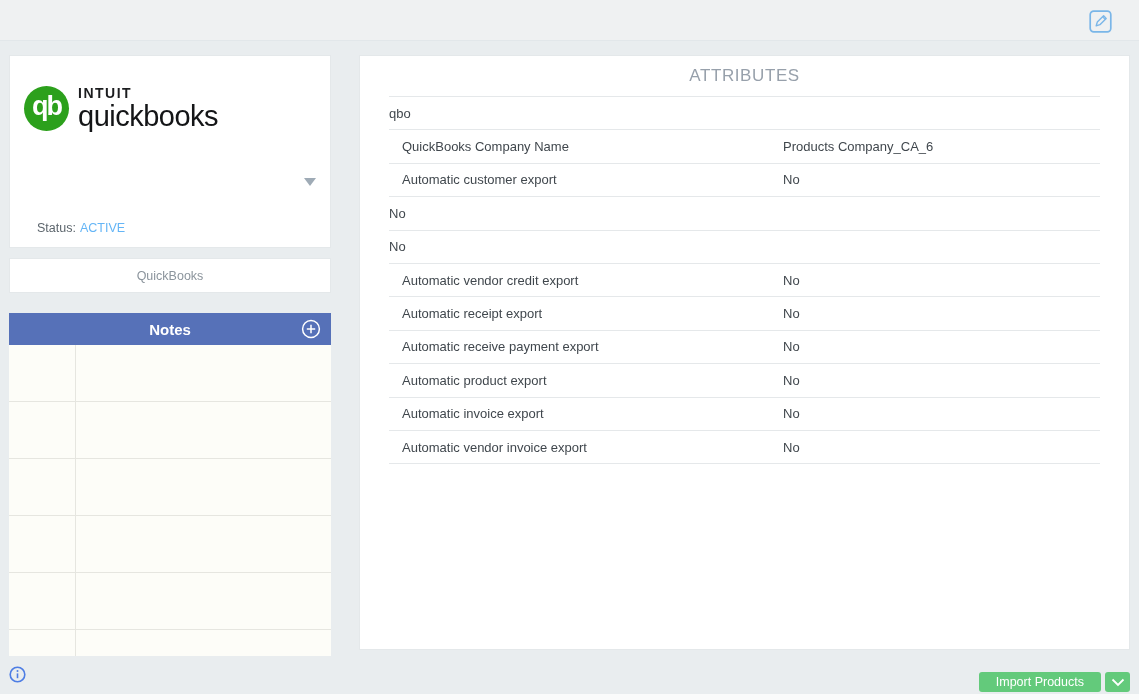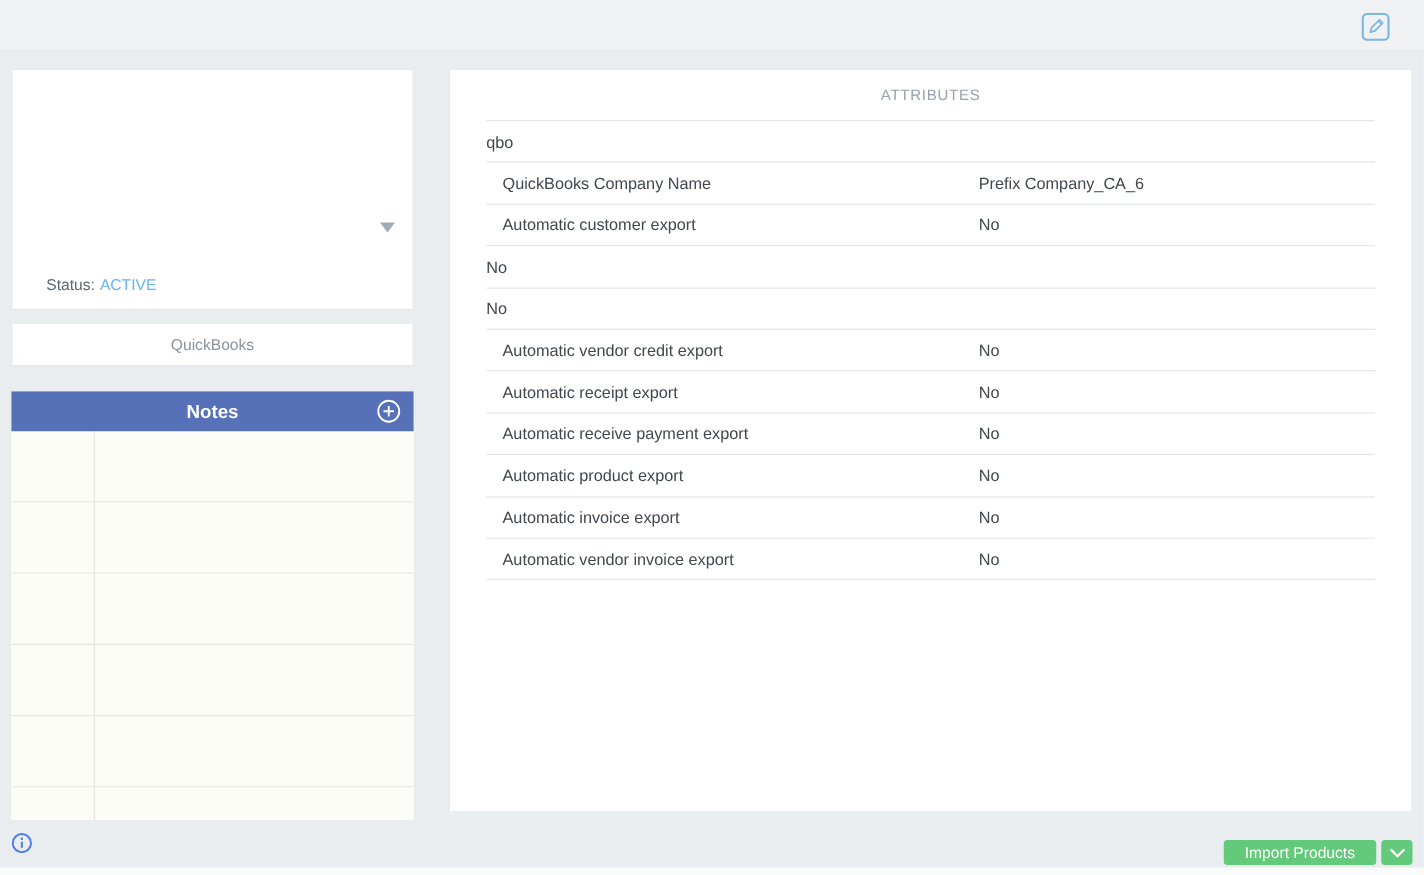--- a/index.html
+++ b/index.html
@@ -77,21 +77,21 @@
   }
   .notes-body { background: #fdfdf8; }
   .note-row { display: flex; height: 57px; border-bottom: 1px solid #e6e6e0; background: #fdfdf8; }
   .note-cell-date { width: 67px; border-right: 1px solid #e6e6e0; }
   .note-cell-text { flex: 1; }
 
   
   .attributes-card { left: 359px; top: 55px; width: 771px; height: 595px; }
   .attributes-title {
     height: 40px; display: flex; align-items: center; justify-content: center;
-    font-size: 12px; color: #97a0ab; letter-spacing: 0.6px;
+    font-size: 17px; color: #97a0ab; letter-spacing: 0.6px;
   }
   .attributes-table { border-top: 1px solid #e5e8ea; margin: 0 29px 0 29px; }
   .attr-row {
     display: flex; align-items: center; height: 33.4px;
     border-bottom: 1px solid #e5e8ea; font-size: 13px; color: #40474d;
   }
   .attr-label { width: 394px; padding-left: 13px; }
   .attr-value { flex: 1; }
 
   
@@ -124,20 +124,29 @@
     <button class="edit-btn" title="Edit">
       <svg width="23" height="23" viewBox="0 0 23 23">
         <rect x="1.2" y="1.2" width="20.6" height="20.6" rx="3.5" fill="none" stroke="#7ab6e8" stroke-width="1.7"></rect>
         <path d="M7.2 15.8 L8.3 12.1 L14.6 5.8 L17.2 8.4 L10.9 14.7 Z" fill="none" stroke="#7ab6e8" stroke-width="1.4" stroke-linejoin="round"></path>
         <line x1="13.6" y1="6.8" x2="16.2" y2="9.4" stroke="#7ab6e8" stroke-width="1.2"></line>
       </svg>
     </button>
   </div>
 
   <div class="card integration-card">
+    <div class="logo-row">
+      <div class="qb-circle" style="background:#2ca01c;">
+        <span>qb</span>
+      </div>
+      <div class="logo-text">
+        <span class="logo-intuit">INTUIT</span>
+        <span class="logo-qbooks">quickbooks</span>
+      </div>
+    </div>
     <div class="dd-arrow" title="Expand"></div>
     <div class="status-line">
       <span>Status:</span><span class="status-active">ACTIVE</span>
     </div>
   </div>
 
   <div class="card name-card">
     <span>QuickBooks</span>
   </div>
 
@@ -181,21 +190,21 @@
   </div>
 
   <div class="card attributes-card">
     <div class="attributes-title">ATTRIBUTES</div>
     <div class="attributes-table">
         <div class="attr-row">
           <div class="attr-value">qbo</div>
         </div>
         <div class="attr-row">
           <div class="attr-label">QuickBooks Company Name</div>
-          <div class="attr-value">Prefix Company_CA_6</div>
+          <div class="attr-value">Products Company_CA_6</div>
         </div>
         <div class="attr-row">
           <div class="attr-label">Automatic customer export</div>
           <div class="attr-value">No</div>
         </div>
         <div class="attr-row">
           <div class="attr-value">No</div>
         </div>
         <div class="attr-row">
           <div class="attr-value">No</div>

